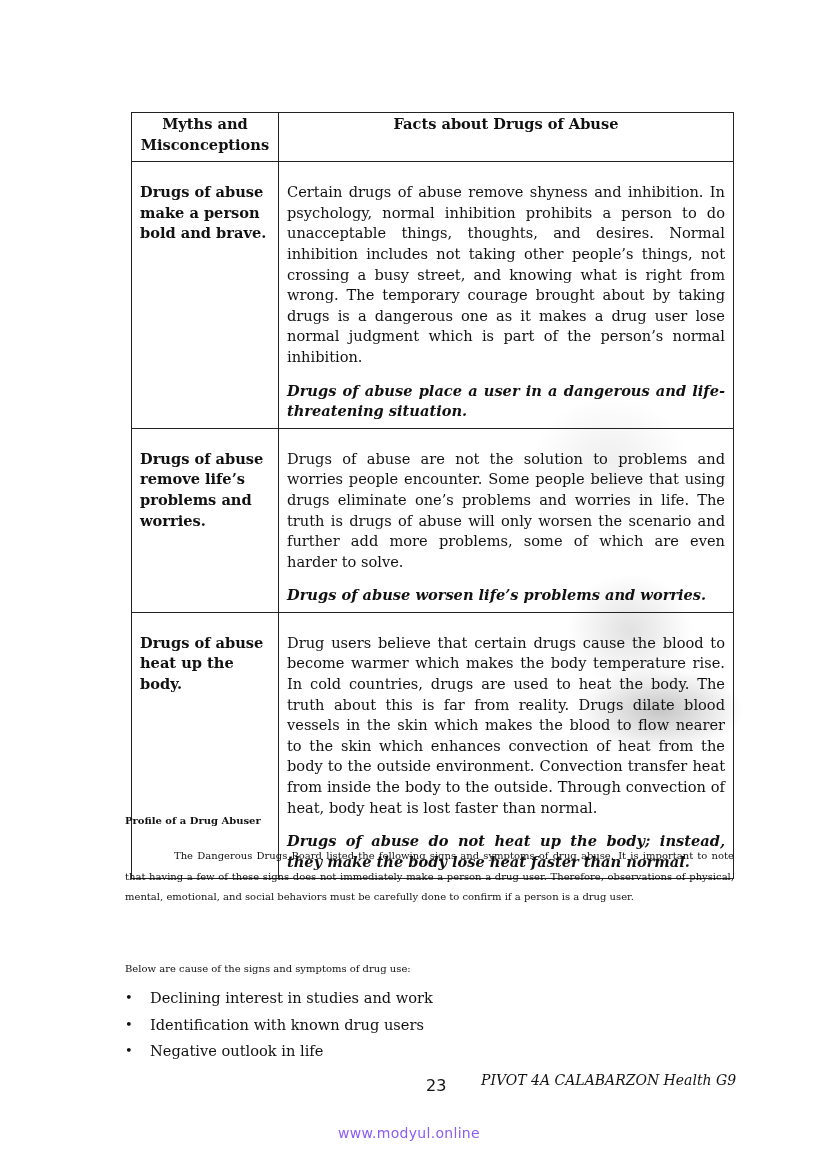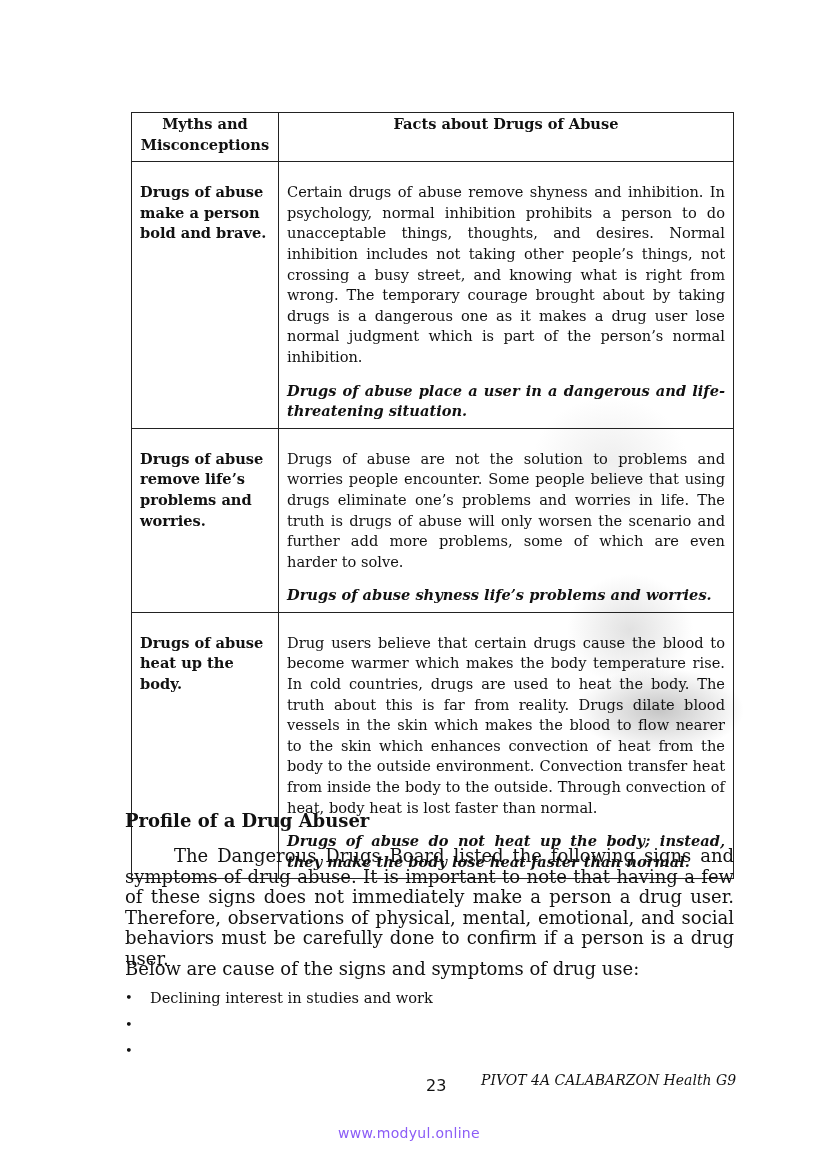--- a/index.html
+++ b/index.html
@@ -25,21 +25,21 @@
     border: 1.5px solid #222; vertical-align: top; padding: 20px 8px 6px 8px;
   }
   table.myths th { font-weight: bold; text-align: center; padding-top: 1px; }
   th.col1 { width: 130px; }
   td.myth { font-weight: bold; padding-left: 7px; }
   td.fact { text-align: justify; }
   .fact-body { display: block; }
   .fact-emph { display: block; font-weight: bold; font-style: italic; margin-top: 13px; }
   .row3 td { height: 236px; }
 
-  .section { position: absolute; left: 125px; width: 609px; z-index: 1; font-size: 18px; line-height: 20.6px; }
+  .section { position: absolute; left: 125px; width: 609px; z-index: 1; font-size: 10px; line-height: 20.6px; }
   .heading { top: 811px; font-weight: bold; }
   .para { top: 846px; text-align: justify; text-indent: 49px; }
   .intro { top: 959px; }
   ul.signs { position: absolute; left: 125px; top: 988px; margin: 0; padding: 0; list-style: none; z-index: 1; font-size: 14.6px; }
   ul.signs li { height: 26.5px; line-height: 20px; display: flex; }
   ul.signs li .bullet { width: 25px; font-size: 13px; }
   .footer-page { position: absolute; left: 426px; top: 1076px; font-family: "DejaVu Sans", "Liberation Sans", sans-serif; font-size: 16px; }
   .footer-title { position: absolute; left: 481px; top: 1072px; font-style: italic; font-size: 14px; }
   .site { position: absolute; left: 338px; top: 1125px; font-family: "DejaVu Sans", "Liberation Sans", sans-serif; font-size: 14px; color: #8b5cf6; letter-spacing: 0.3px; }
 </style>
@@ -60,21 +60,21 @@
       <td class="myth">Drugs of abuse make a person bold and brave.</td>
       <td class="fact">
         <span class="fact-body">Certain drugs of abuse remove shyness and inhibition. In psychology, normal inhibition prohibits a person to do unacceptable things, thoughts, and desires. Normal inhibition includes not taking other people’s things, not crossing a busy street, and knowing what is right from wrong. The temporary courage brought about by taking drugs is a dangerous one as it makes a drug user lose normal judgment which is part of the person’s normal inhibition.</span>
         <span class="fact-emph">Drugs of abuse place a user in a dangerous and life-threatening situation.</span>
       </td>
     </tr>
     <tr class="row2">
       <td class="myth">Drugs of abuse remove life’s problems and worries.</td>
       <td class="fact">
         <span class="fact-body">Drugs of abuse are not the solution to problems and worries people encounter. Some people believe that using drugs eliminate one’s problems and worries in life. The truth is drugs of abuse will only worsen the scenario and further add more problems, some of which are even harder to solve.</span>
-        <span class="fact-emph">Drugs of abuse shyness life’s problems and worries.</span>
+        <span class="fact-emph">Drugs of abuse worsen life’s problems and worries.</span>
       </td>
     </tr>
     <tr class="row3">
       <td class="myth">Drugs of abuse heat up the body.</td>
       <td class="fact">
         <span class="fact-body">Drug users believe that certain drugs cause the blood to become warmer which makes the body temperature rise. In cold countries, drugs are used to heat the body. The truth about this is far from reality. Drugs dilate blood vessels in the skin which makes the blood to flow nearer to the skin which enhances convection of heat from the body to the outside environment. Convection transfer heat from inside the body to the outside. Through convection of heat, body heat is lost faster than normal.</span>
         <span class="fact-emph">Drugs of abuse do not heat up the body; instead, they make the body lose heat faster than normal.</span>
       </td>
     </tr>
   </tbody>
@@ -84,21 +84,23 @@
 <div class="section para">The Dangerous Drugs Board listed the following signs and symptoms of drug abuse. It is important to note that having a few of these signs does not immediately make a person a drug user. Therefore, observations of physical, mental, emotional, and social behaviors must be carefully done to confirm if a person is a drug user.</div>
 <div class="section intro">Below are cause of the signs and symptoms of drug use:</div>
 
 <ul class="signs">
   <li>
     <span class="bullet">•</span>
     <span>Declining interest in studies and work</span>
   </li>
   <li>
     <span class="bullet">•</span>
+    <span>Identification with known drug users</span>
   </li>
   <li>
     <span class="bullet">•</span>
+    <span>Negative outlook in life</span>
   </li>
 </ul>
 
 <div class="footer-page">23</div>
 <div class="footer-title">PIVOT 4A CALABARZON Health G9</div>
 <div class="site">www.modyul.online</div>
 
 </body></html>

